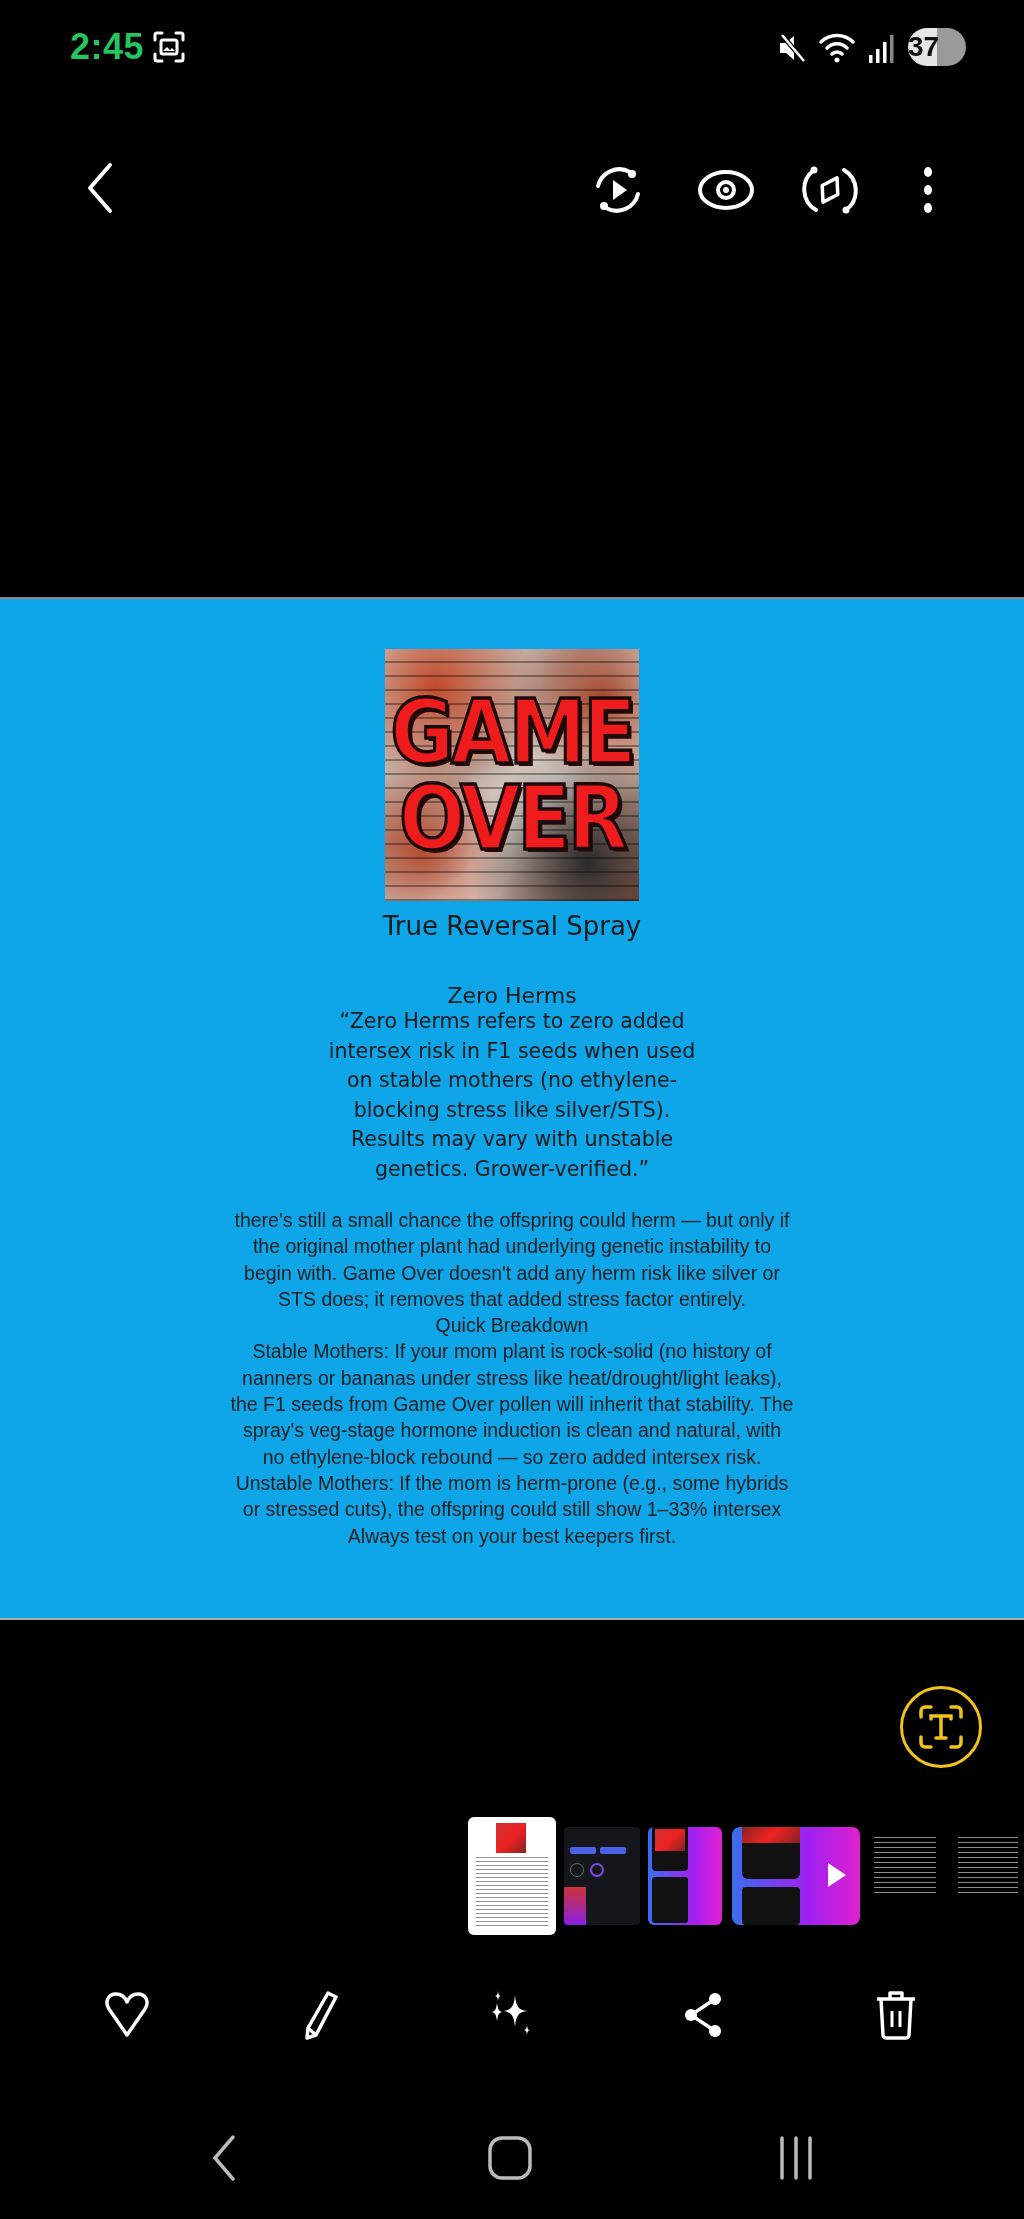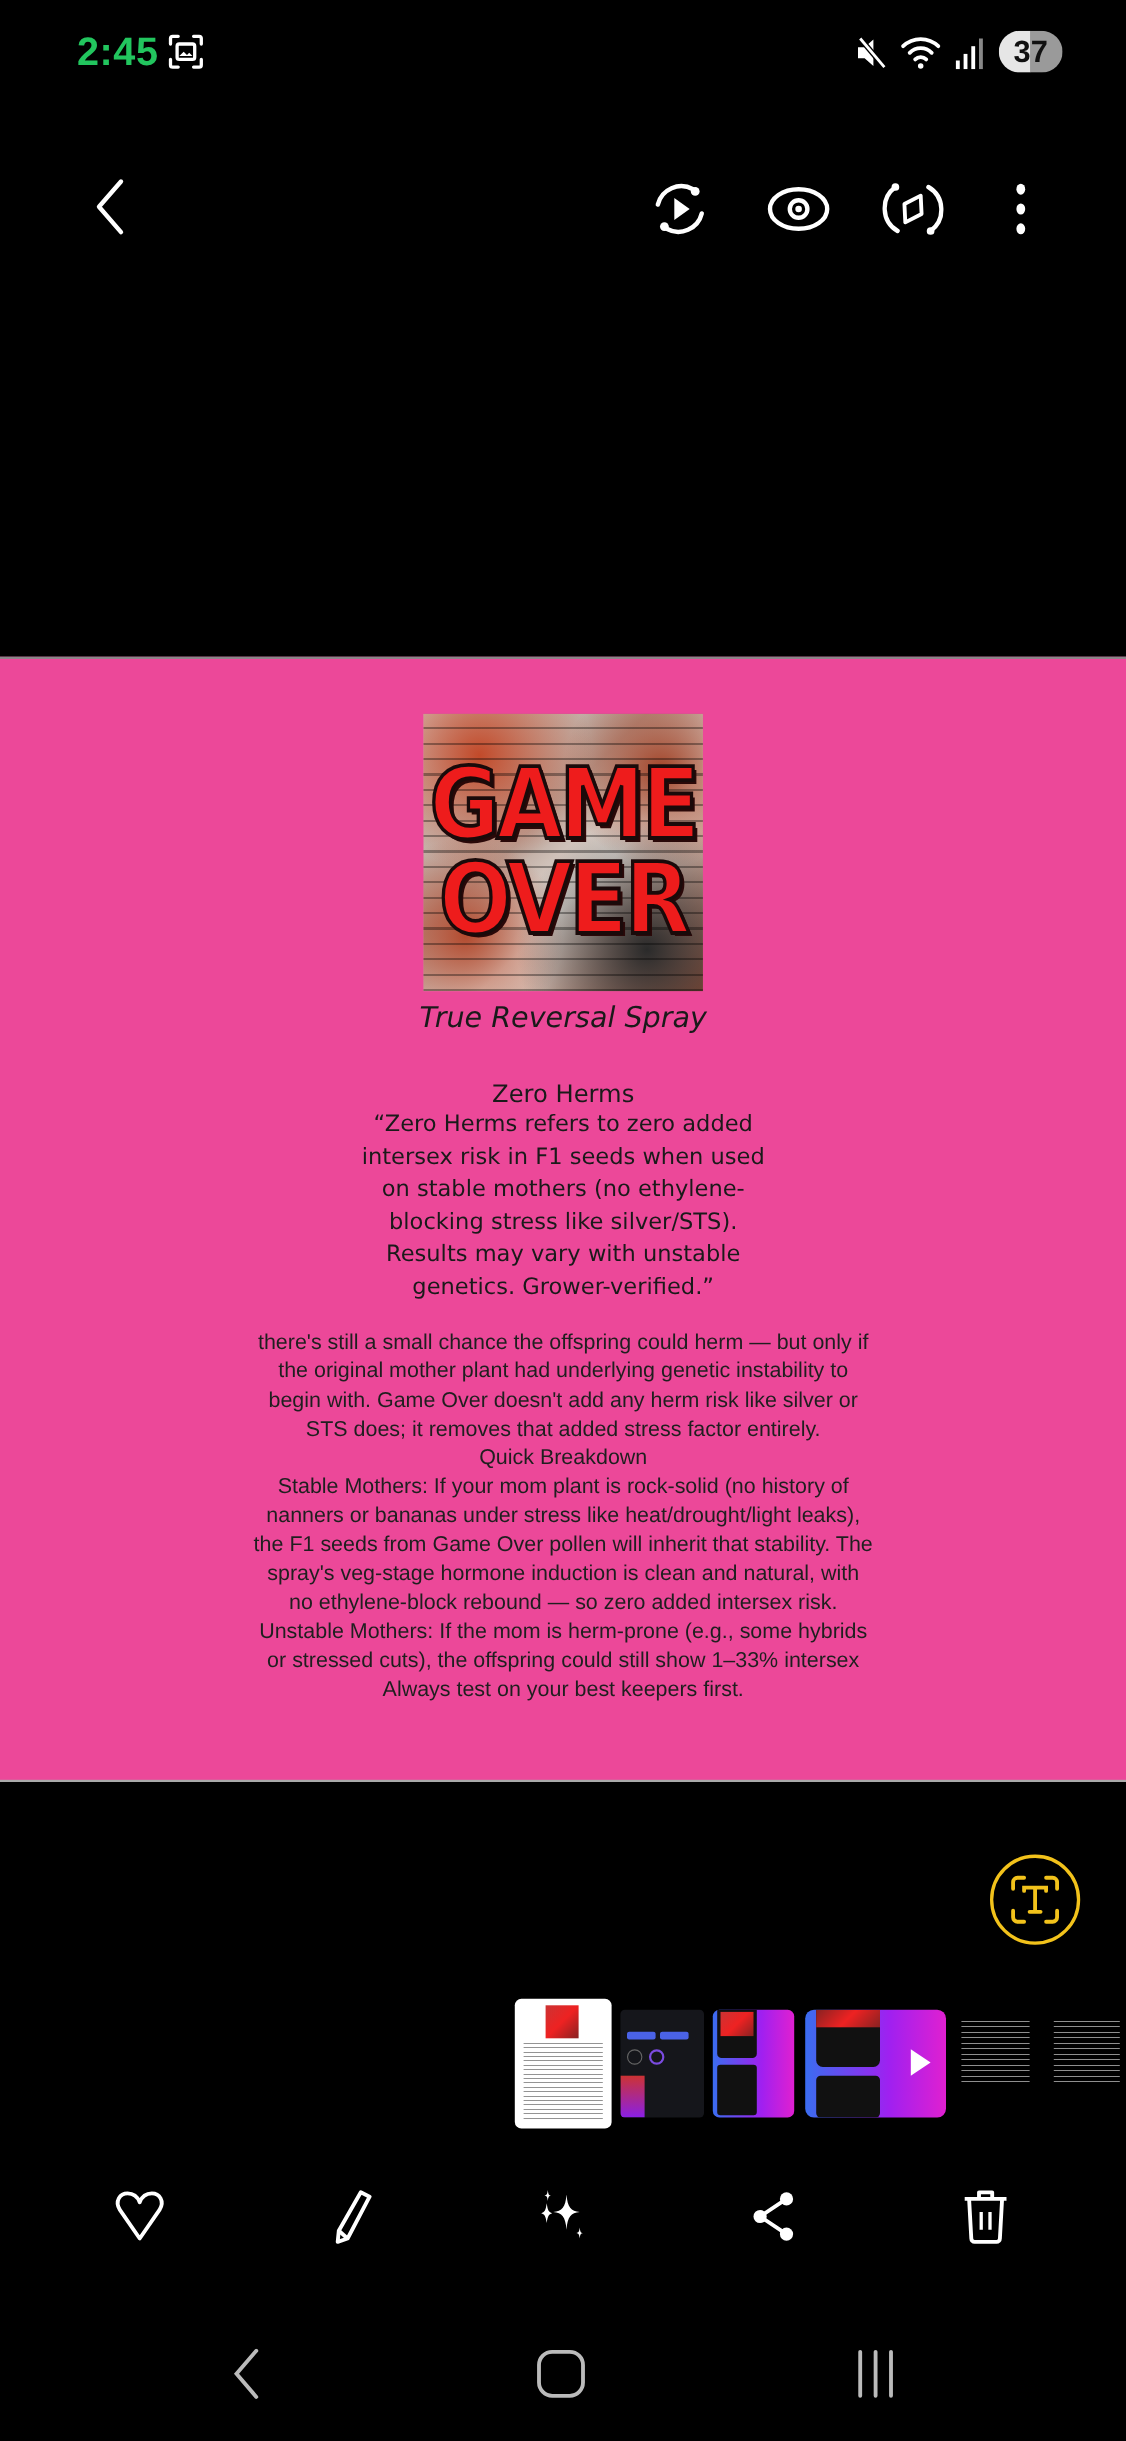--- a/index.html
+++ b/index.html
@@ -6,49 +6,49 @@
   html, body { width: 1024px; height: 2219px; background: #000; overflow: hidden; }
   body { position: relative; font-family: "Liberation Sans", sans-serif; color: #fff; }
 
   
   .status-bar { position: absolute; top: 0; left: 0; width: 1024px; height: 100px; }
   .time { position: absolute; left: 70px; top: 26px; font-size: 36px; font-weight: 700; color: #22c55e; letter-spacing: 0.5px; font-family: "Liberation Sans", sans-serif; }
   .screen-capture-icon { position: absolute; left: 152px; top: 30px; width: 34px; height: 34px; }
   .mute-icon { position: absolute; left: 776px; top: 31px; width: 34px; height: 34px; }
   .wifi-icon { position: absolute; left: 818px; top: 30px; width: 38px; height: 34px; }
   .signal-icon { position: absolute; left: 868px; top: 33px; width: 28px; height: 30px; }
-  .battery-pill { position: absolute; left: 908px; top: 28px; width: 58px; height: 38px; border-radius: 19px; overflow: hidden; display: flex; align-items: center; justify-content: center; }
+  .battery-pill { position: absolute; left: 908px; top: 28px; width: 58px; height: 38px; border-radius: 19px; overflow: hidden; display: flex; align-items: center; }
   .battery-pill .fill-left { position: absolute; left: 0; top: 0; width: 50%; height: 100%; background: #e6e6e6; }
   .battery-pill .fill-right { position: absolute; right: 0; top: 0; width: 50%; height: 100%; background: #9a9a9a; }
   .battery-pill span { position: relative; color: #111; font-weight: 700; font-size: 28px; font-family: "Liberation Sans", sans-serif; }
 
   
   .top-bar { position: absolute; top: 140px; left: 0; width: 1024px; height: 100px; }
   .icon-btn { position: absolute; display: flex; align-items: center; justify-content: center; cursor: pointer; }
   .back-btn { left: 70px; top: 18px; width: 60px; height: 60px; }
   .motion-btn { left: 586px; top: 18px; width: 64px; height: 64px; }
   .view-btn { left: 694px; top: 18px; width: 64px; height: 64px; }
   .remaster-btn { left: 798px; top: 18px; width: 64px; height: 64px; }
   .more-btn { left: 910px; top: 18px; width: 36px; height: 64px; }
 
   
-  .photo { position: absolute; top: 597px; left: 0; width: 1024px; height: 1023px; background: #ec4899; border-top: 2px solid #888; border-bottom: 2px solid #aaa; color: #1a1a1a; }
+  .photo { position: absolute; top: 597px; left: 0; width: 1024px; height: 1023px; background: #0ea5e9; border-top: 2px solid #888; border-bottom: 2px solid #aaa; color: #1a1a1a; }
   .poster { position: absolute; left: 385px; top: 50px; width: 254px; height: 252px; overflow: hidden;
             background:
               repeating-linear-gradient(0deg, rgba(0,0,0,0.35) 0 2px, transparent 2px 14px),
               radial-gradient(circle at 20% 15%, #c24a2a 0, transparent 35%),
               radial-gradient(circle at 80% 85%, #2a2a2a 0, transparent 40%),
               radial-gradient(circle at 85% 20%, #a3452a 0, transparent 30%),
               radial-gradient(circle at 15% 80%, #b34b2f 0, transparent 30%),
               linear-gradient(135deg, #d9d2cc, #b9a49a 40%, #e8e2dc 60%, #a5583e);
             display: flex; flex-direction: column; align-items: center; justify-content: center; }
   .poster-word { font-family: "DejaVu Sans", sans-serif; font-weight: 900; font-size: 78px; line-height: 86px; color: #ee1c1c; letter-spacing: -3px;
                  -webkit-text-stroke: 3px #1a0a0a; text-shadow: 3px 3px 0 #2a0808; transform: scaleY(1.15); }
 
-  .title { position: absolute; top: 312px; left: 0; width: 100%; text-align: center; font-family: "DejaVu Sans", sans-serif; font-size: 26px; font-weight: 500; color: #1a1a1a; font-style: italic; }
+  .title { position: absolute; top: 312px; left: 0; width: 100%; text-align: center; font-family: "DejaVu Sans", sans-serif; font-size: 26px; font-weight: 500; color: #1a1a1a; }
   .subtitle { position: absolute; left: 0; width: 100%; text-align: center; font-family: "DejaVu Sans", sans-serif; font-size: 22px; color: #1a1a1a; }
   .sub1 { top: 350px; } .sub2 { top: 384px; }
   .quote { position: absolute; top: 408px; left: 312px; width: 400px; text-align: center; font-family: "DejaVu Sans", sans-serif; font-size: 20.5px; line-height: 29.5px; color: #1a1a1a; }
   .body { position: absolute; top: 608px; left: 196px; width: 632px; text-align: center; font-family: "Liberation Sans", sans-serif; font-size: 19.5px; line-height: 26.3px; color: #1f1f1f; }
   .body p { margin: 0; }
 
   
   .ocr-btn { position: absolute; left: 900px; top: 1686px; width: 82px; height: 82px; border-radius: 50%; border: 3px solid #f2c21b; display: flex; align-items: center; justify-content: center; }
 
   

